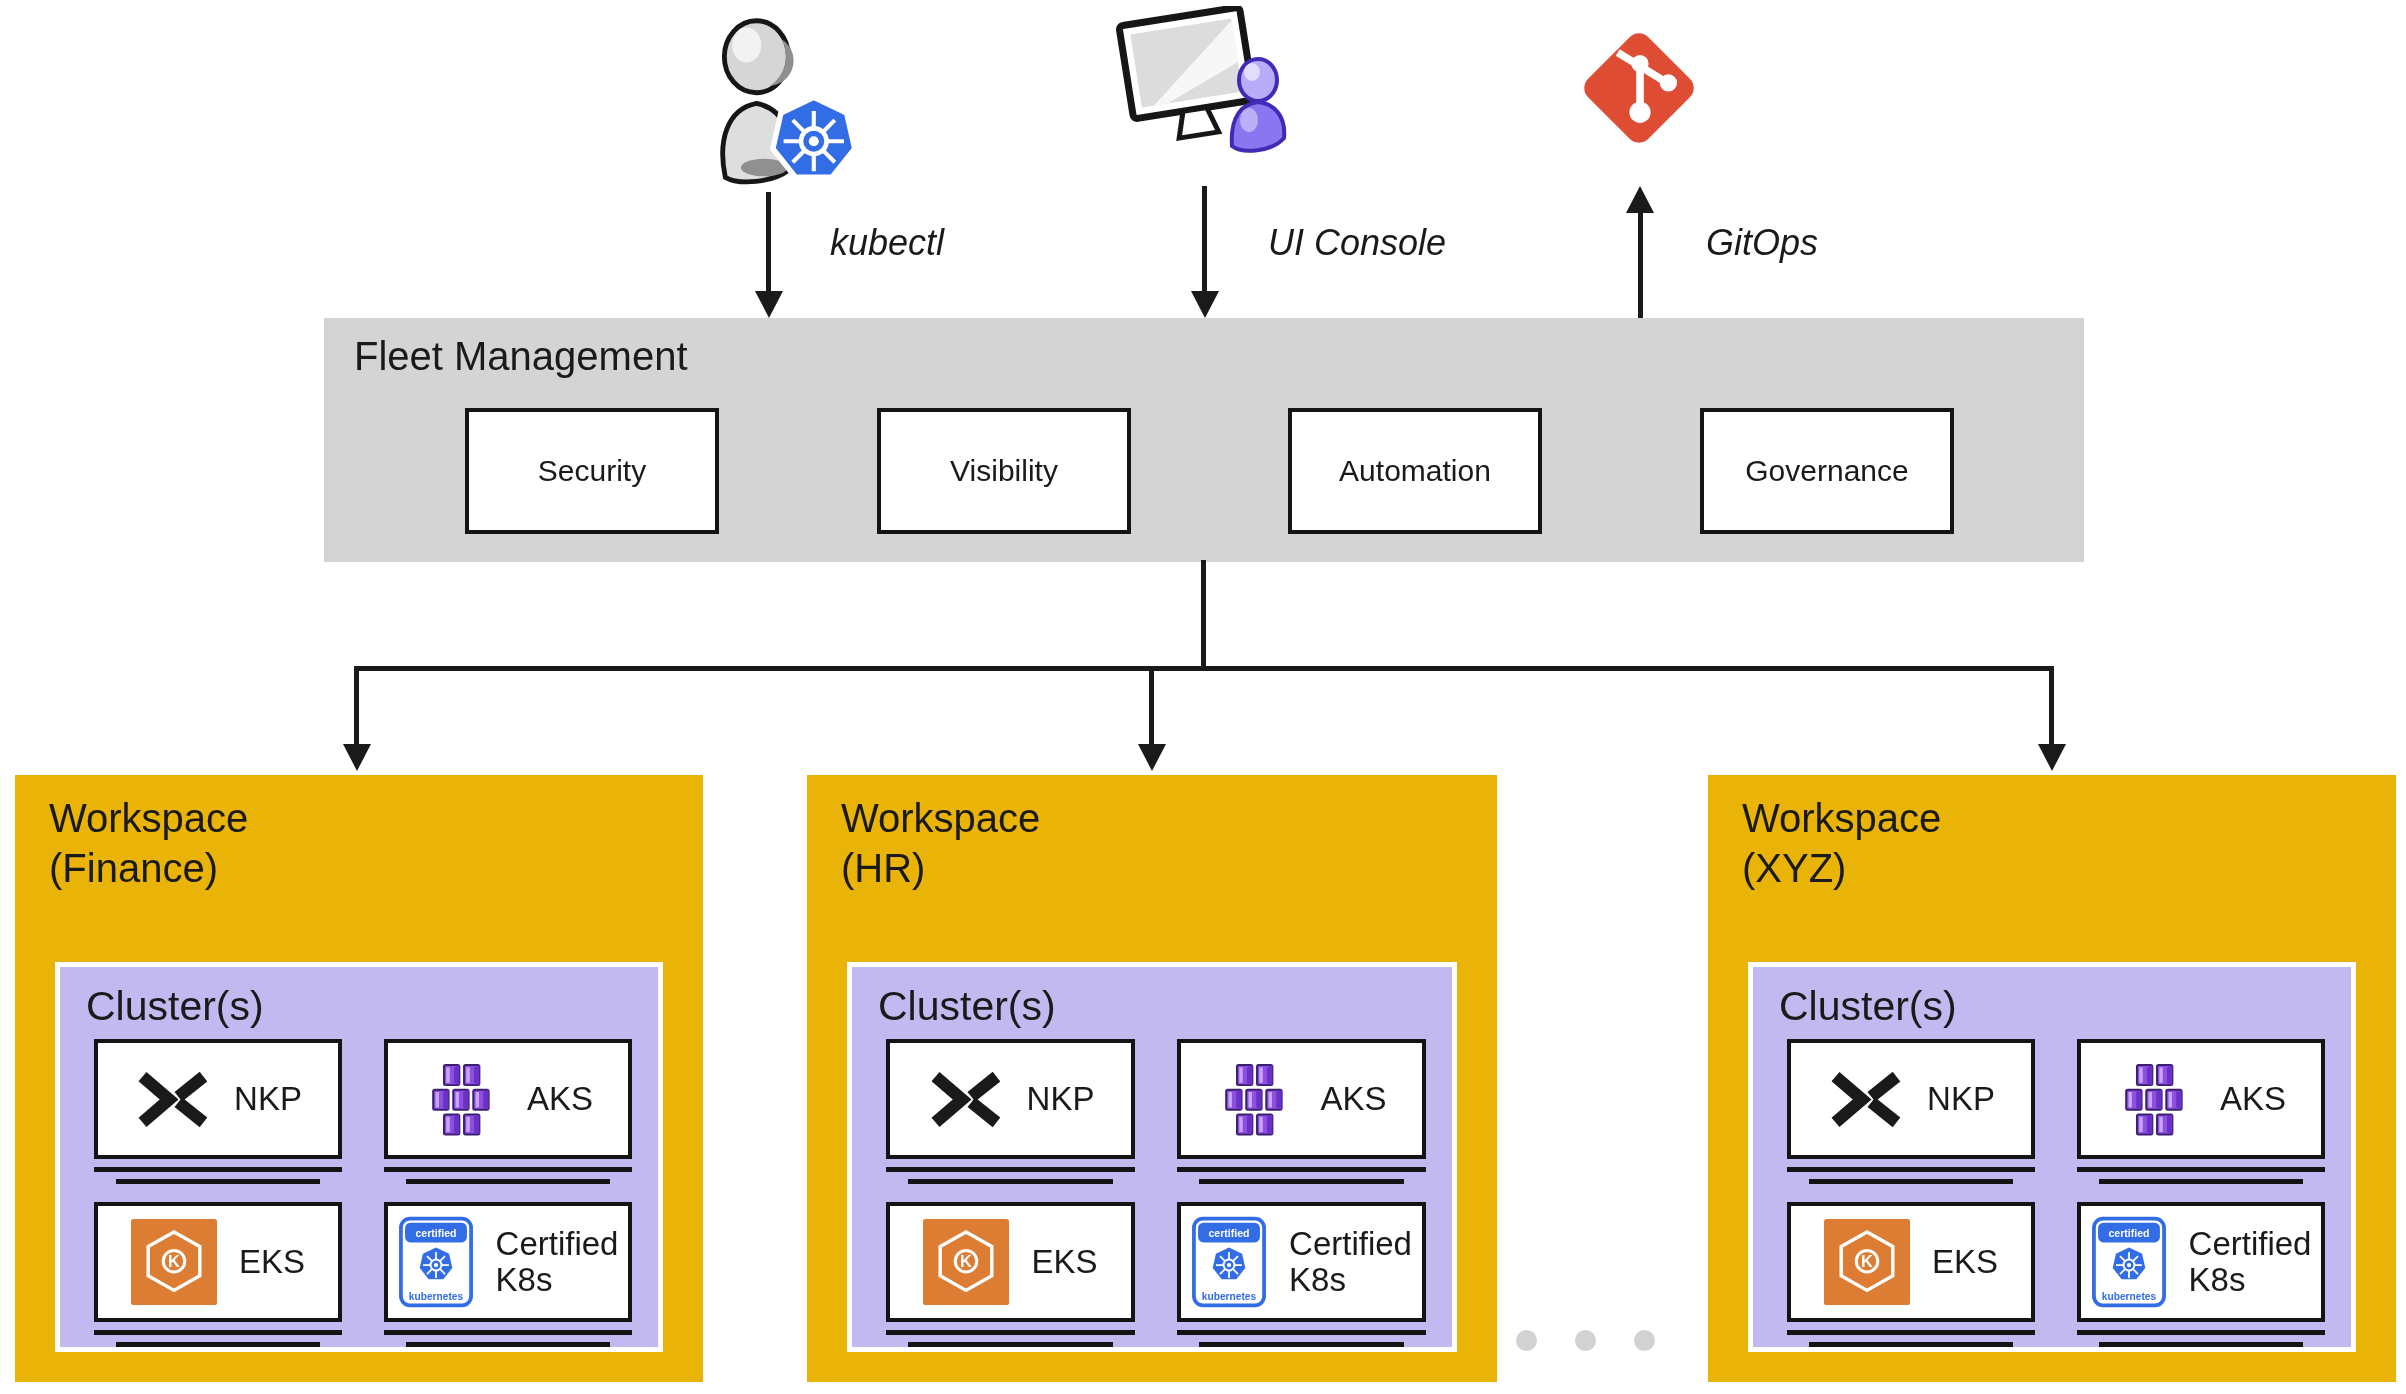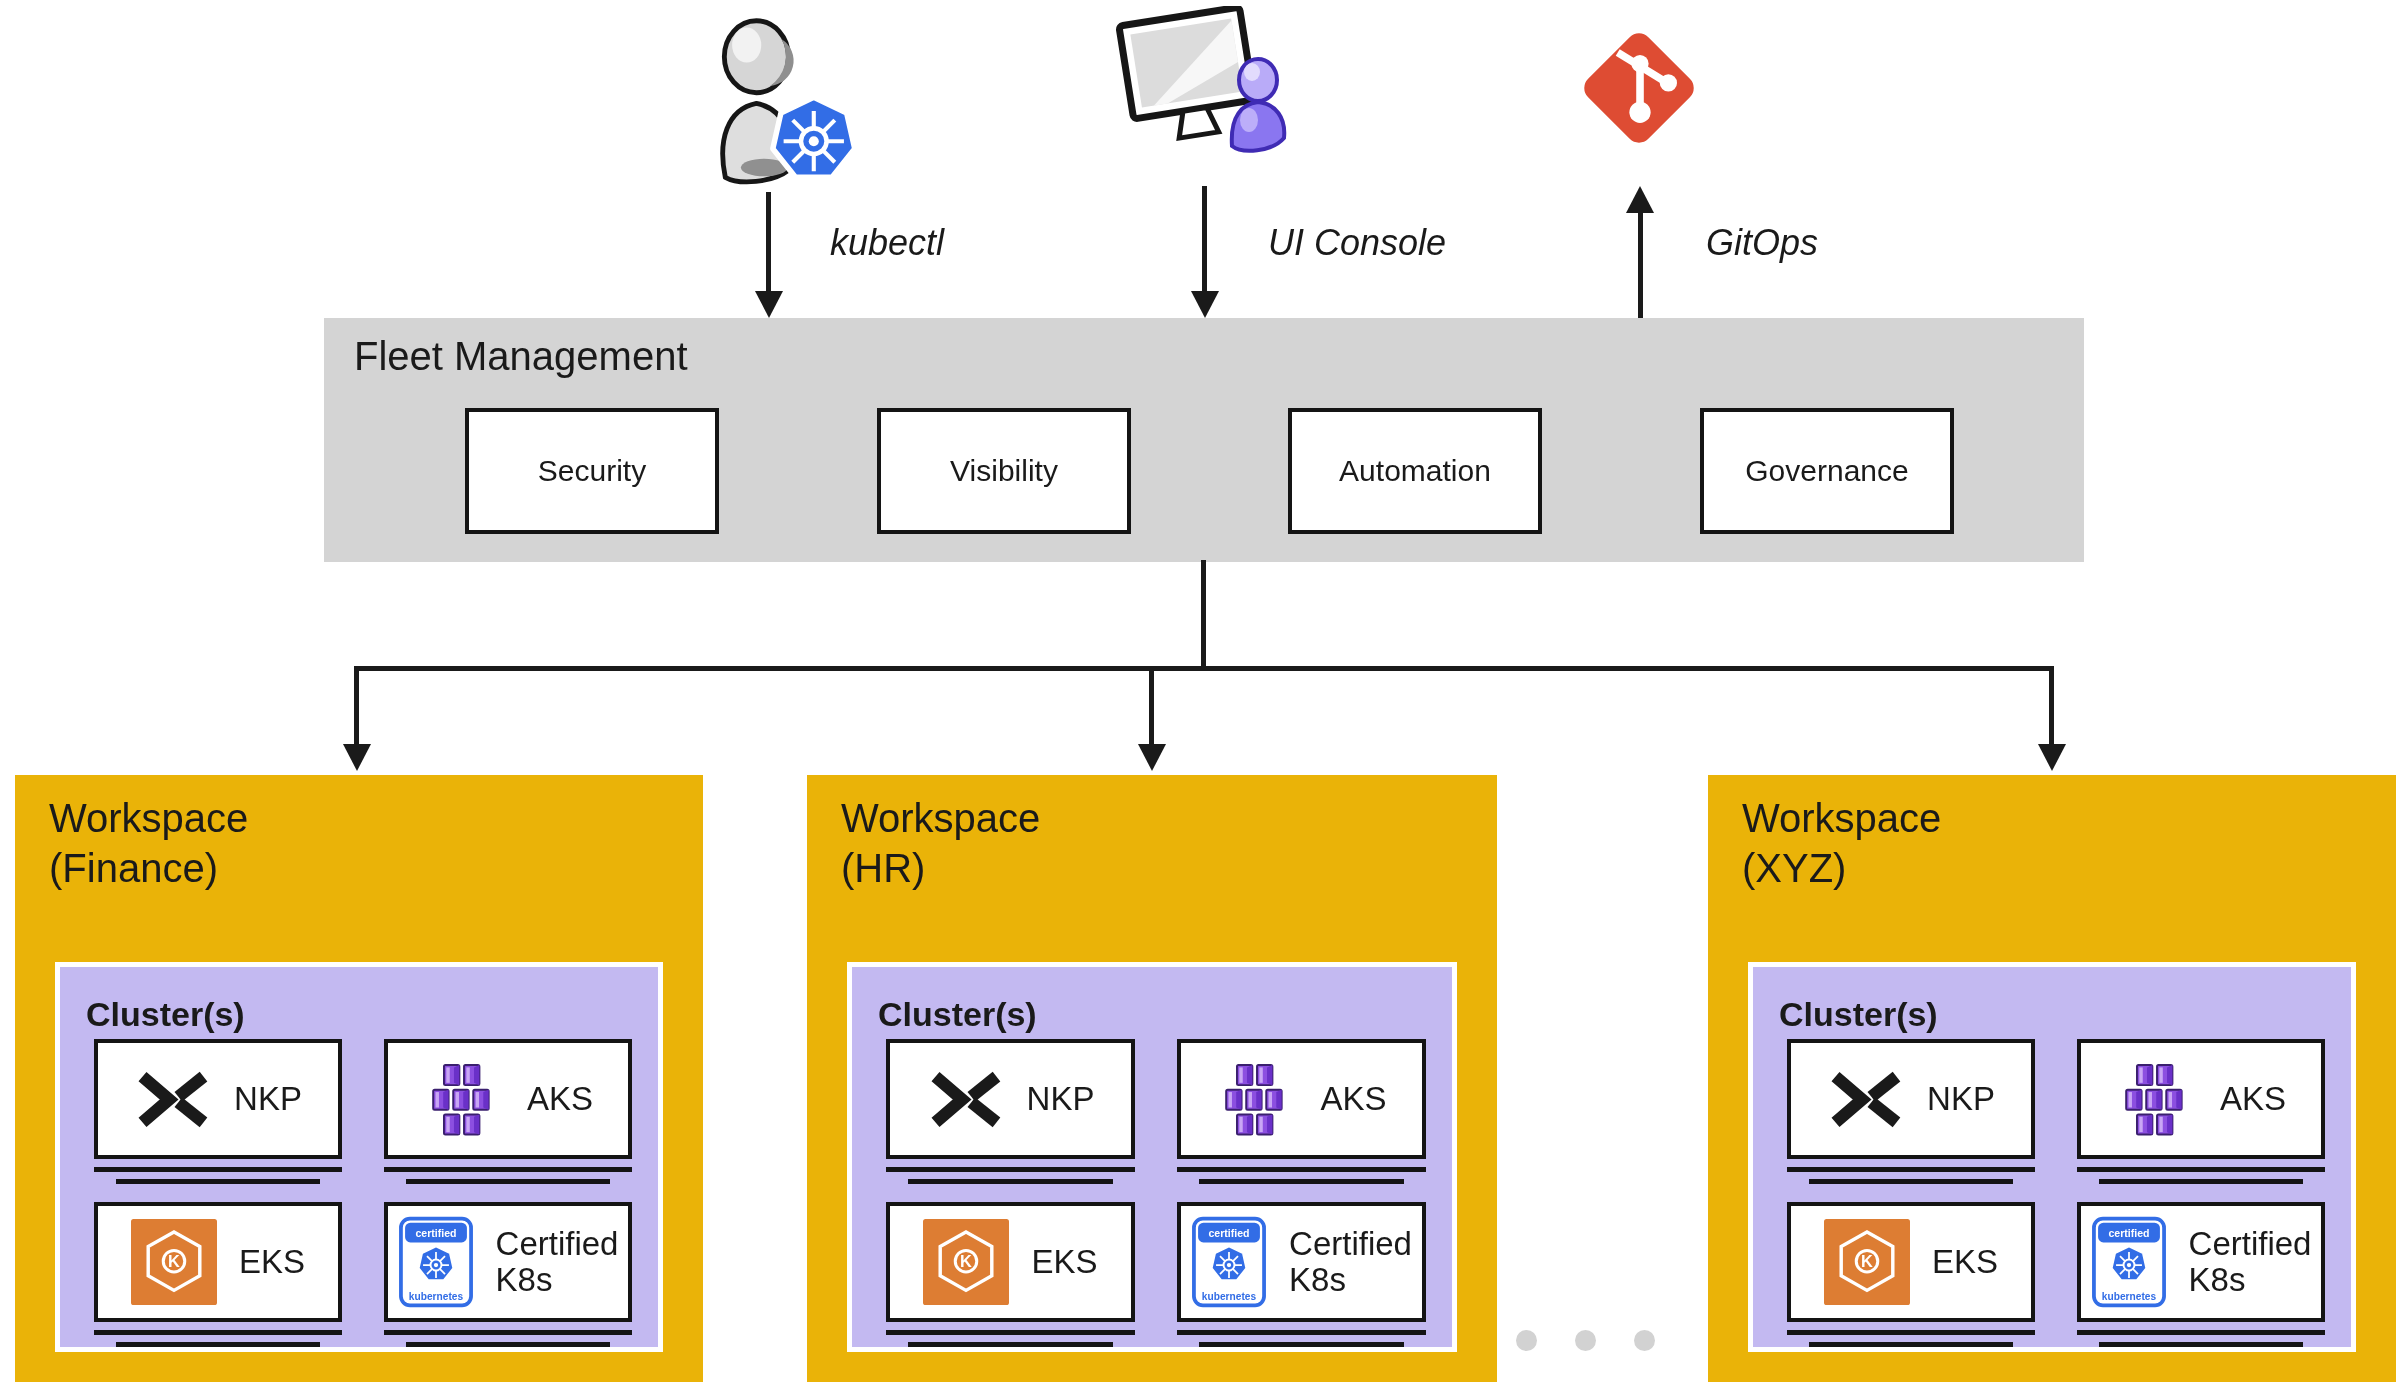--- a/index.html
+++ b/index.html
@@ -16,21 +16,21 @@
   .alabel{position:absolute;font-size:36px;font-style:italic;font-weight:500;white-space:nowrap;margin-left:38px;}
   
   .fleet{position:absolute;left:324px;top:318px;width:1760px;height:244px;background:#d4d4d4;}
   .fleet-title{position:absolute;left:30px;top:16px;font-size:40px;font-weight:500;}
   .cap{position:absolute;top:90px;width:246px;height:118px;background:#fff;border:4px solid #141414;
        display:flex;align-items:center;justify-content:center;font-size:30px;}
   
   .ws{position:absolute;top:775px;width:688px;height:607px;background:#eab308;}
   .ws-title{position:absolute;left:34px;top:18px;font-size:40px;font-weight:500;line-height:1.25;}
   .cluster{position:absolute;left:40px;right:40px;top:187px;bottom:30px;background:#c3b9f1;border:5px solid #ffffff;}
-  .cluster-label{position:absolute;left:26px;top:28px;font-size:34px;font-weight:700;}
+  .cluster-label{position:absolute;left:26px;top:16px;font-size:41px;font-weight:400;}
   .grid{position:absolute;left:34px;right:26px;top:72px;display:grid;grid-template-columns:1fr 1fr;column-gap:42px;row-gap:18px;}
   .card{background:#fff;border:4px solid #141414;height:112px;display:flex;align-items:center;justify-content:center;gap:22px;}
   .card-label{font-size:33px;white-space:pre-line;line-height:1.08;}
   .sline1{height:5px;background:#141414;margin-top:8px;}
   .sline2{height:5px;background:#141414;margin:7px 22px 0;}
   
   .dots{position:absolute;left:1516px;top:1330px;display:flex;gap:38px;}
   .dot{width:21px;height:21px;border-radius:50%;background:#d2d2d2;}
   svg{display:block;}
 </style>

